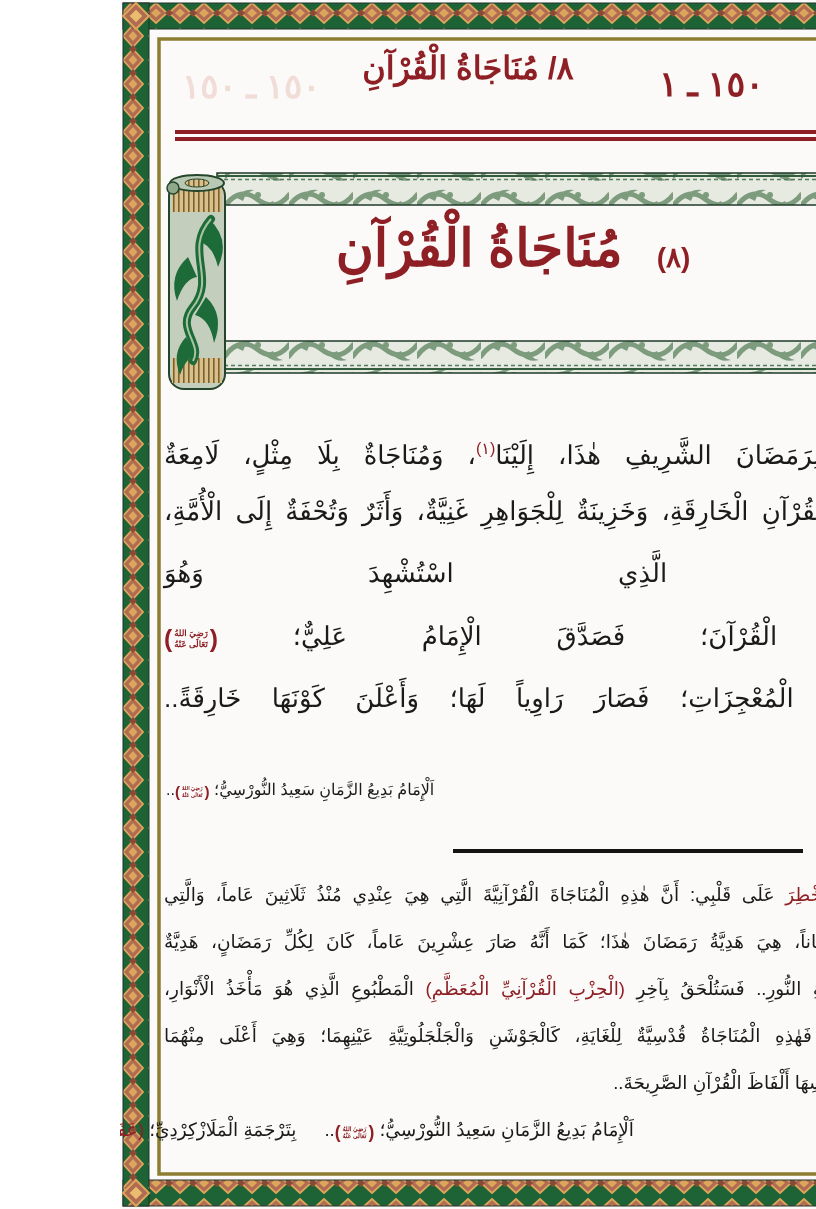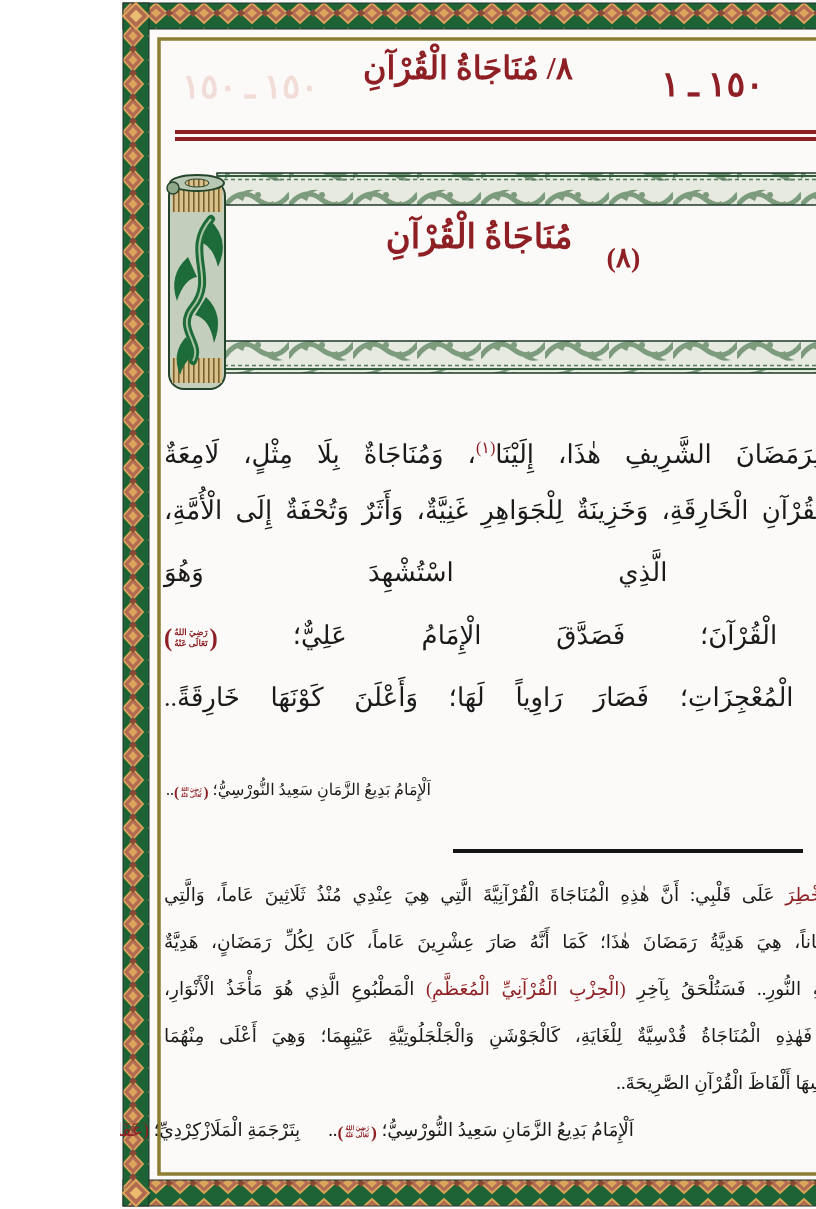--- a/index.html
+++ b/index.html
@@ -5,21 +5,21 @@
   :root{
     --accent-red:#8e2025; --rule-red:#8e1f23; --text-black:#1a1a1a;
     --frame-green:#1e6336; --motif-terracotta:#b06b52; --motif-gold:#dca55c;
     --inner-frame-olive:#8c7d33; --scroll-leaf:#1c6b39; --band-vine:#7d9b7d;
     --band-bg:#e6eae1; --roll-body:#c3cfbc; --ghost-pink:#f1dcd7;
     --separator:#141414; --page-bg:#fbfaf8;
   }
   html,body{margin:0;padding:0;background:#fff;}
   .page{
     position:relative; width:696px; height:1209px; background:var(--page-bg);
-    font-family:Liberation Serif, serif; direction:rtl; overflow:hidden;
+    font-family:Liberation Sans, sans-serif; direction:rtl; overflow:hidden;
   }
   .frame-svg,.banner-svg{position:absolute; display:block;}
   .frame-svg{left:0;top:0;}
 
   
   .ghost-nums{
     position:absolute; left:62px; top:66px; font-size:34px; font-weight:bold;
     color:var(--ghost-pink); direction:rtl; letter-spacing:2px;
   }
   .page-nums{
@@ -35,21 +35,21 @@
   .rule-b{top:137px; height:4px;}
 
   
   .banner{position:absolute; left:41px; top:155px; width:734px; height:242px;}
   .banner-title-row{
     position:absolute; top:60px; left:0; right:30px; display:flex;
     justify-content:center; align-items:flex-start; gap:34px; direction:rtl;
   }
   .banner-number{font-size:28px; font-weight:bold; color:var(--accent-red); margin-top:26px;}
   .banner-title{
-    font-size:34px; font-weight:bold; color:var(--accent-red); white-space:nowrap;
+    font-size:52px; font-weight:bold; color:var(--accent-red); white-space:nowrap;
     line-height:1.3;
   }
 
   
   .body-block{
     position:absolute; left:44px; top:419px; width:730px; direction:rtl;
     color:var(--text-black); font-size:26px;
   }
   .body-block .line{height:62.5px; line-height:58px; white-space:nowrap;}
   .line.just{white-space:normal; text-align:justify; text-align-last:justify;}

